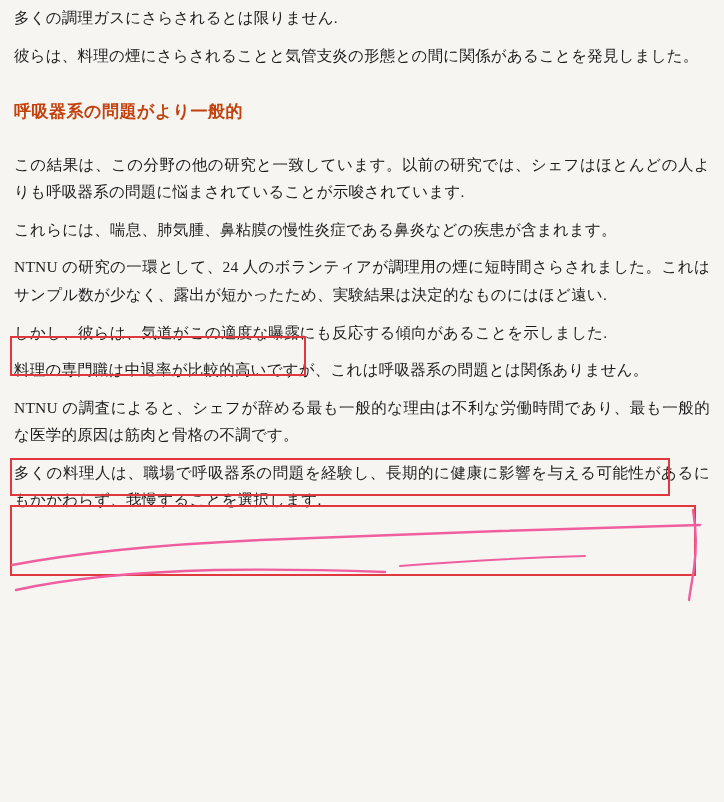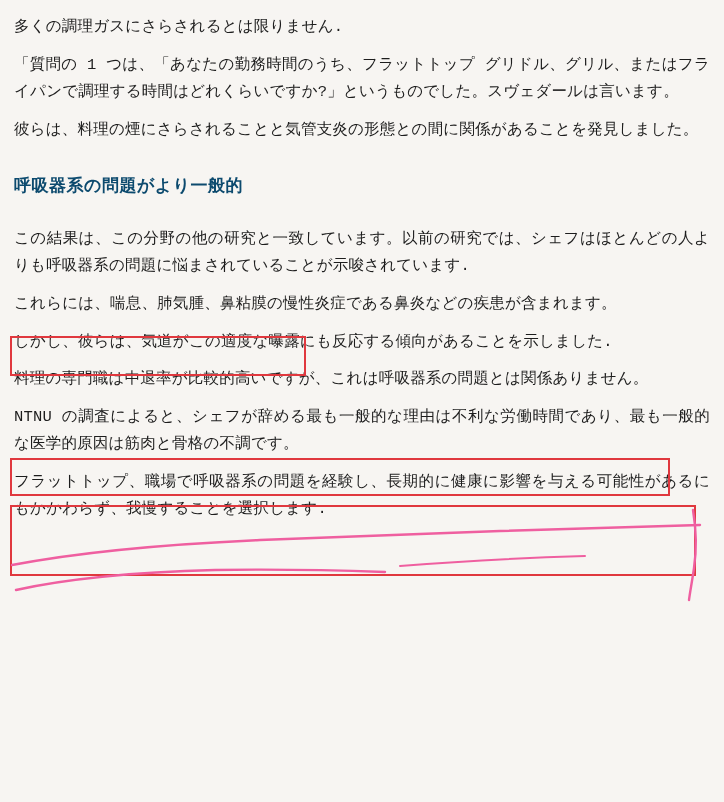--- a/index.html
+++ b/index.html
@@ -12,39 +12,38 @@
     background: #f7f5f2;
     font-family: "Liberation Serif", "DejaVu Serif", serif;
     color: #1a1a1a;
     overflow: hidden;
   }
   .page {
     position: relative;
     width: 724px;
     height: 576px;
     box-sizing: border-box;
-    padding: 14px 14px 0 14px;
+    padding: 4px 14px 0 14px;
     background: #f7f5f2;
-    font-family: Liberation Mono, monospace;
   }
   p.para {
     margin: 0 0 10px 0;
     font-size: 15.5px;
     line-height: 1.78;
     letter-spacing: 0.2px;
     text-align: justify;
     color: #1d1d1d;
   }
   .h-sec {
     margin: 16px 0 14px 0;
     font-size: 17px;
     font-weight: bold;
     line-height: 1.5;
     letter-spacing: 0.5px;
-    color: #0c4a6e;
+    color: #c2410c;
     display: inline-block;
   }
   .heading-wrap {
     margin: 14px 0 12px 0;
   }
   
   .annot-box {
     position: absolute;
     border: 2px solid #e0383e;
     box-sizing: border-box;
@@ -79,33 +78,33 @@
     width: 724px;
     height: 802px;
   }
 </style>
 </head>
 <body>
 
 <div class="page">
 
   <p class="para">多くの調理ガスにさらされるとは限りません.</p>
-  <p class="para">「質問の 1 つは、「あなたの勤務時間のうち、フラットトップ グリドル、グリル、またはフライパンで調理する時間はどれくらいですか?」というものでした。スヴェダールは言います。</p>
   <p class="para">彼らは、料理の煙にさらされることと気管支炎の形態との間に関係があることを発見しました。</p>
 
   <div class="heading-wrap">
     <span class="h-sec">呼吸器系の問題がより一般的</span>
   </div>
 
   <p class="para">この結果は、この分野の他の研究と一致しています。以前の研究では、シェフはほとんどの人よりも呼吸器系の問題に悩まされていることが示唆されています.</p>
   <p class="para">これらには、喘息、肺気腫、鼻粘膜の慢性炎症である鼻炎などの疾患が含まれます。</p>
+  <p class="para">NTNU の研究の一環として、24 人のボランティアが調理用の煙に短時間さらされました。これはサンプル数が少なく、露出が短かったため、実験結果は決定的なものにはほど遠い.</p>
   <p class="para">しかし、彼らは、気道がこの適度な曝露にも反応する傾向があることを示しました.</p>
   <p class="para">料理の専門職は中退率が比較的高いですが、これは呼吸器系の問題とは関係ありません。</p>
   <p class="para">NTNU の調査によると、シェフが辞める最も一般的な理由は不利な労働時間であり、最も一般的な医学的原因は筋肉と骨格の不調です。</p>
-  <p class="para">フラットトップ、職場で呼吸器系の問題を経験し、長期的に健康に影響を与える可能性があるにもかかわらず、我慢することを選択します.</p>
+  <p class="para">多くの料理人は、職場で呼吸器系の問題を経験し、長期的に健康に影響を与える可能性があるにもかかわらず、我慢することを選択します.</p>
 
   <div class="annot-box" id="box-heading"></div>
   <div class="annot-box" id="box-sentence1"></div>
   <div class="annot-box" id="box-sentence2"></div>
 
   <svg class="ink" id="ink-layer" viewBox="0 0 724 802">
     <g fill="none" stroke="#ef5fa0" stroke-width="2.4" stroke-linecap="round" stroke-linejoin="round">
       <path d="M12,565 C80,552 170,544 260,540 C340,537 420,534 500,531 C560,529 630,527 700,525"></path>
       <path d="M16,590 C70,578 140,572 215,570 C270,569 330,570 385,572"></path>
       <path d="M693,510 C696,528 697,548 694,568 C692,582 690,592 689,600"></path>

